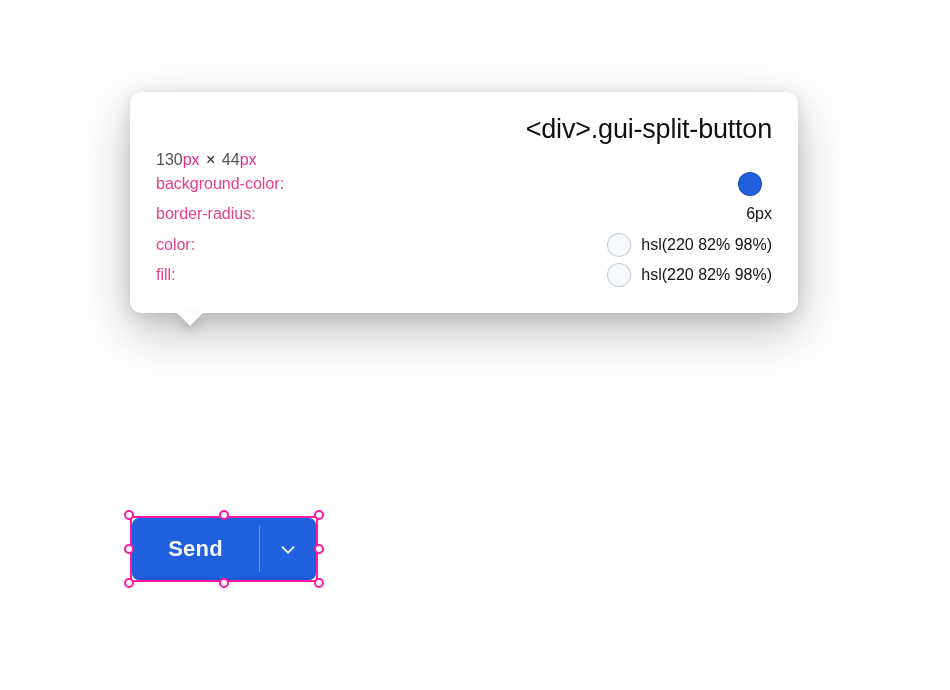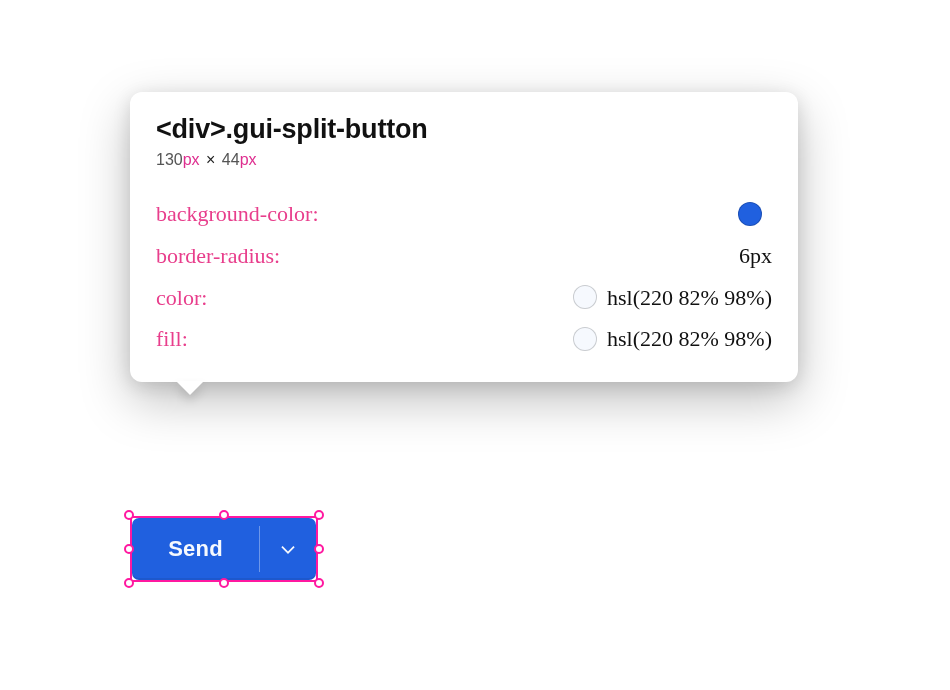--- a/index.html
+++ b/index.html
@@ -27,38 +27,38 @@
       bottom: -13px;
       left: 46px;
       width: 0; height: 0;
       border-left: 14px solid transparent;
       border-right: 14px solid transparent;
       border-top: 14px solid #fff;
       filter: drop-shadow(0 6px 5px rgba(0,0,0,0.14));
     }
     .tt-header {
       font-size: 27px;
-      font-weight: 700;
+      font-weight: 400;
       color: #111;
       letter-spacing: -0.2px;
+      text-align: right;
     }
     .tt-header .tag { color: #111; }
     .tt-header .cls { color: #111; }
     .tt-dims {
       margin-top: 6px;
       font-size: 16px;
       color: #555;
       font-weight: 400;
     }
     .tt-dims .unit { color: #de2e8f; }
     .tt-dims .times { color: #222; margin: 0 2px; }
     .tt-body {
-      margin-top: 24px;
-      font-family: Liberation Serif, serif;
-      font-size: 22px;
+      font-family: Liberation Sans, sans-serif;
+      font-size: 16px;
       line-height: 1.9;
     }
     .tt-row {
       display: flex;
       align-items: center;
       gap: 0;
     }
     .tt-prop {
       color: #e83e8c;
       white-space: pre;

